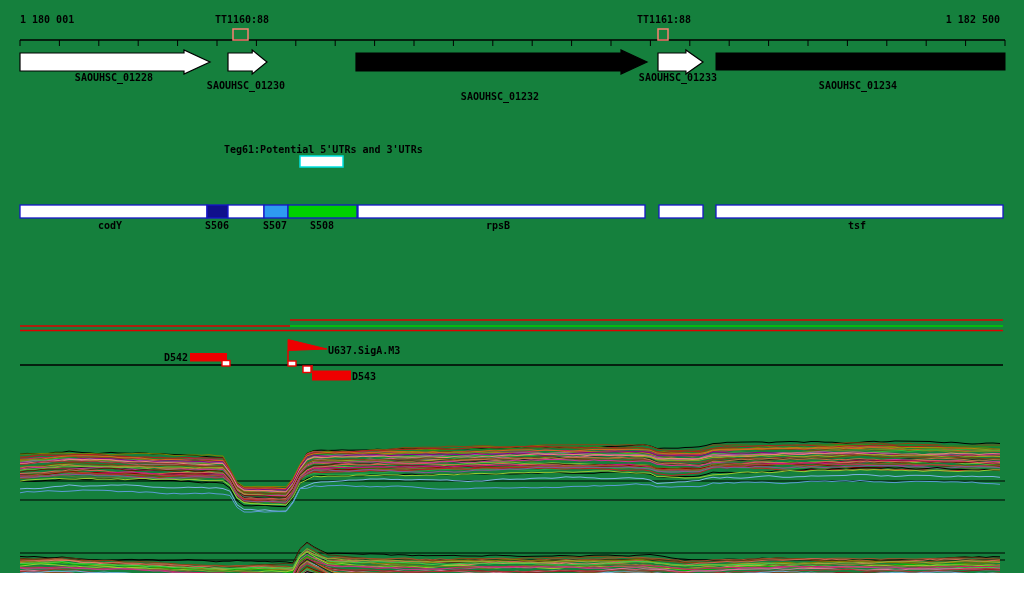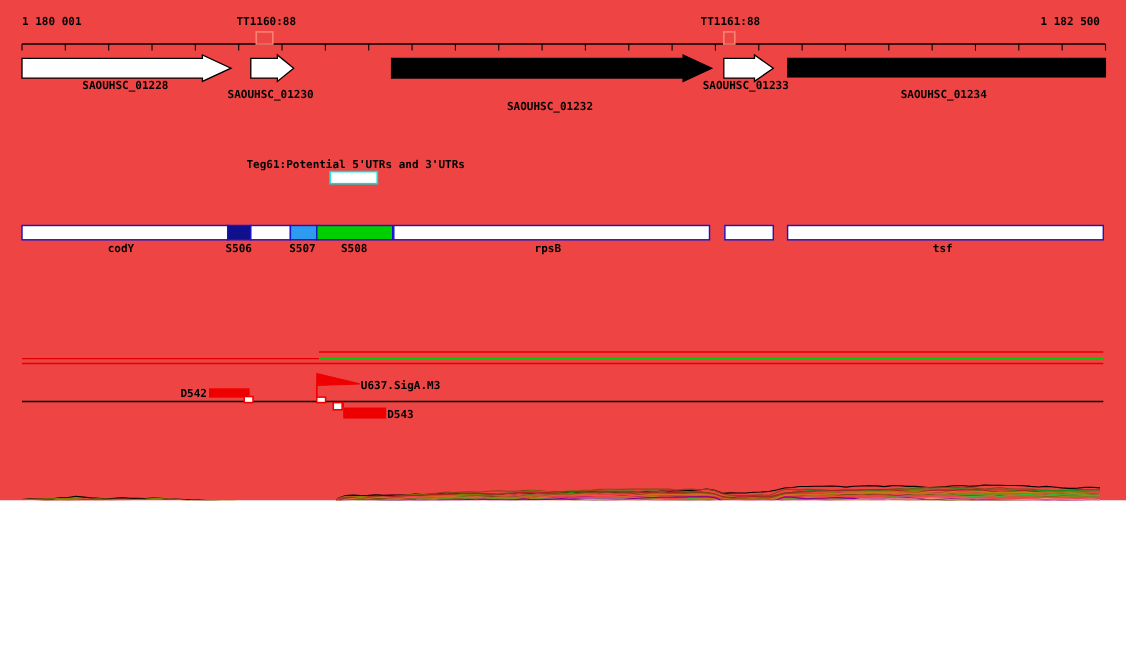--- a/index.html
+++ b/index.html
@@ -1,16 +1,16 @@
 <!DOCTYPE html>
 <html><head>
 <meta charset="utf-8">
 <style>
   html,body{margin:0;padding:0;background:#ffffff;}
-  .stage{position:relative;width:1024px;height:455px;background:#ef4444;overflow:hidden;}
+  .stage{position:relative;width:1024px;height:573px;background:#15803d;overflow:hidden;}
   svg{display:block;}
   text{font-family:"DejaVu Sans Mono","Liberation Mono",monospace;font-size:10px;font-weight:bold;fill:#000000;}
 </style>
 </head>
 <body>
 
 <div class="stage">
   <svg id="scene" width="1024" height="611" viewBox="0 0 1024 611">
     <g id="shapes">
         <line x1="20" y1="40" x2="1005" y2="40" stroke="#000" stroke-width="1.3"></line>

